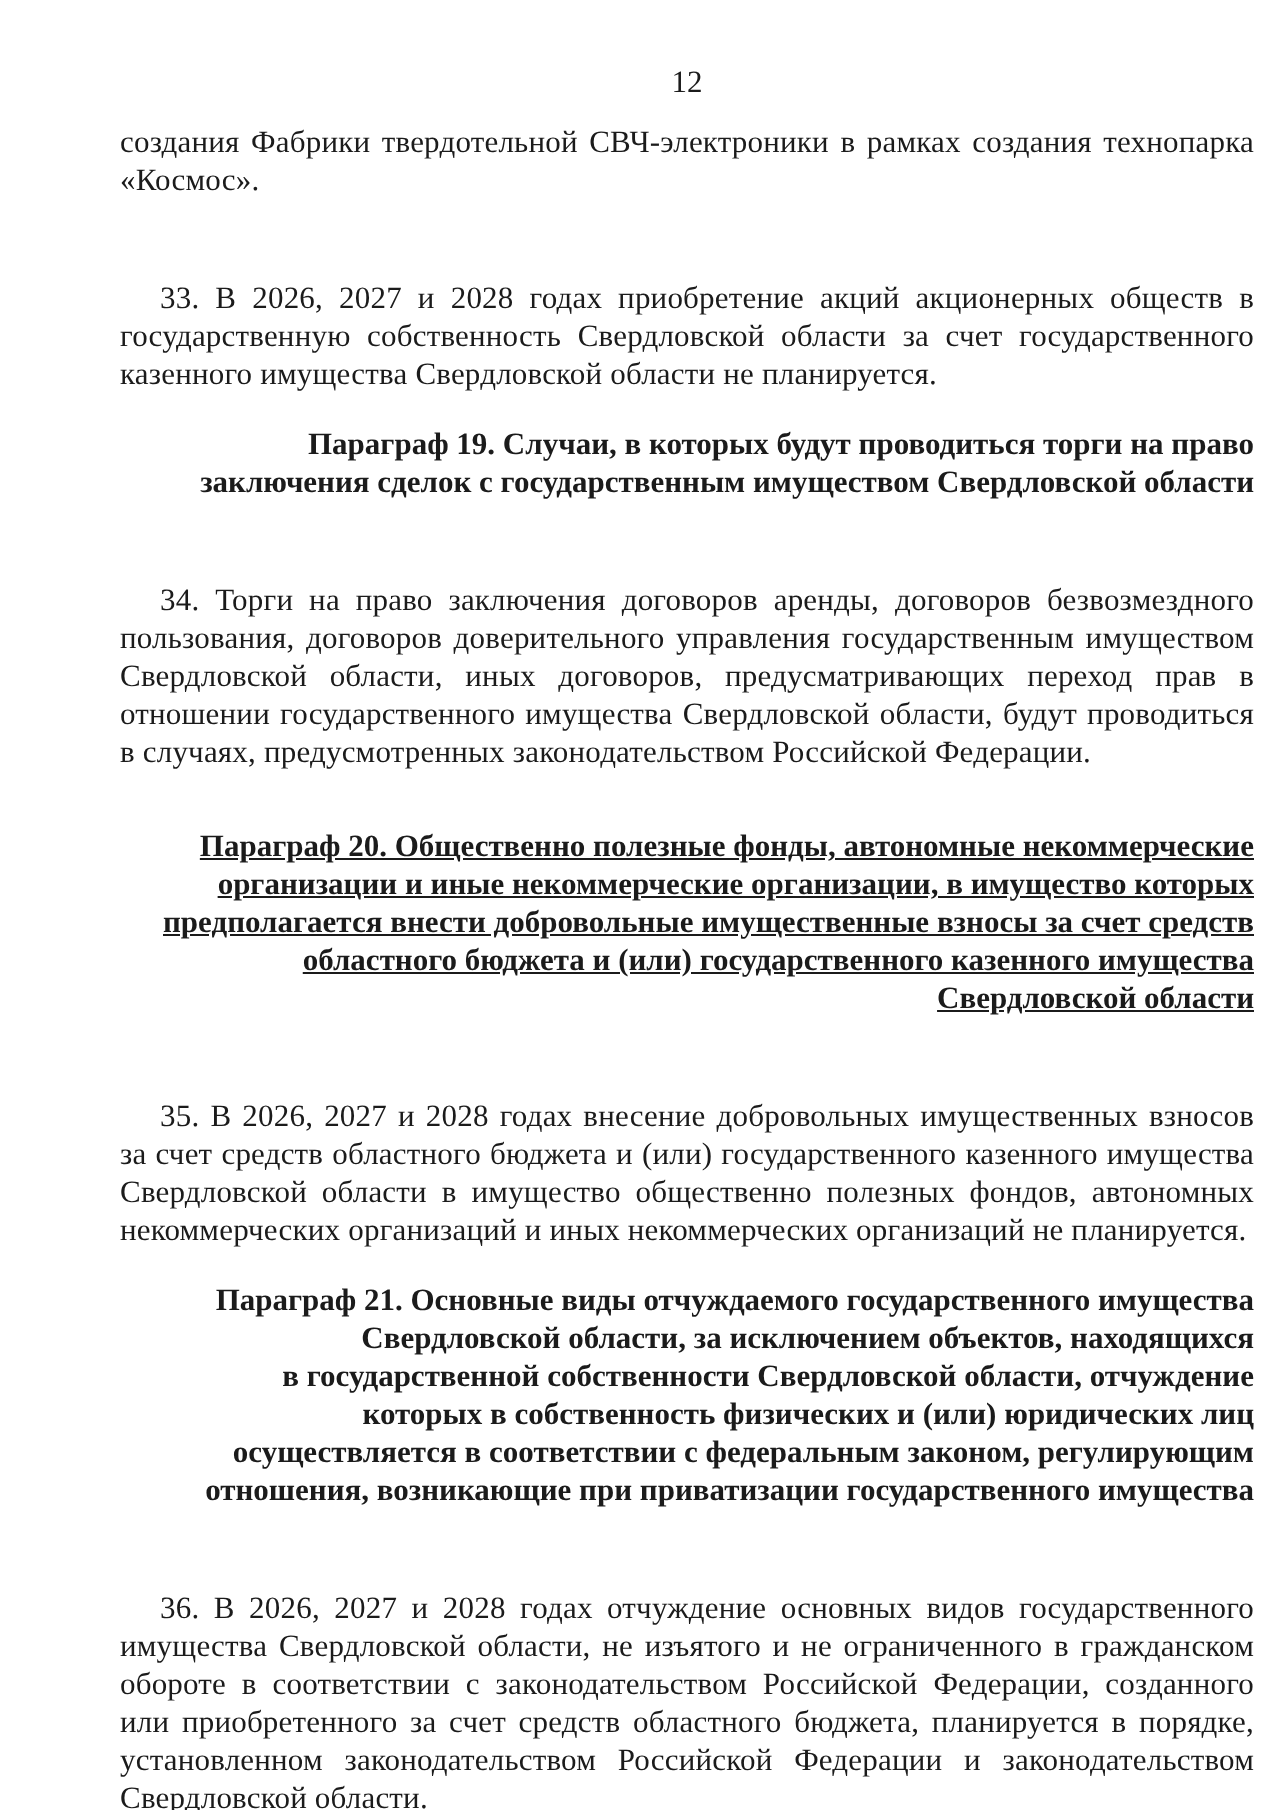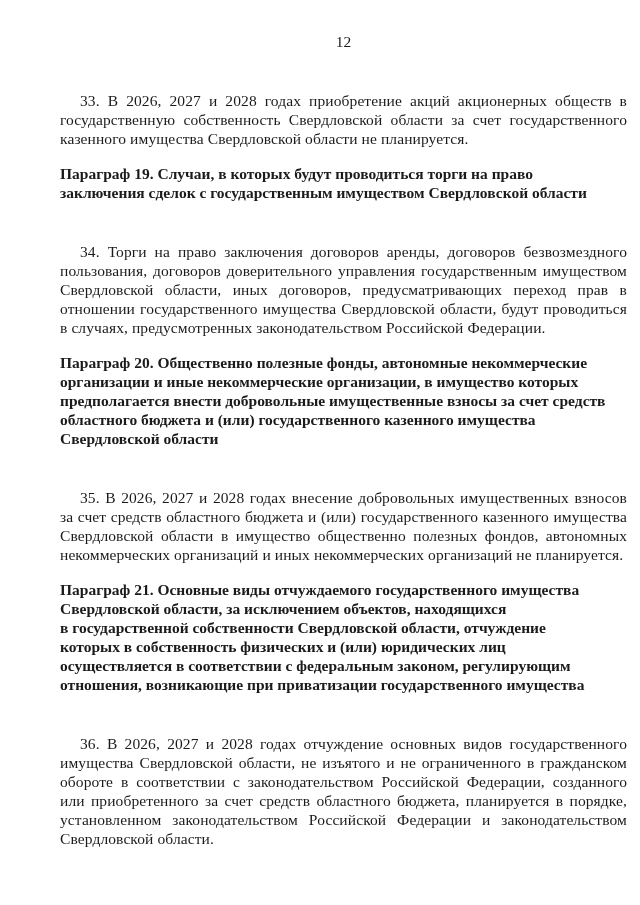--- a/index.html
+++ b/index.html
@@ -34,33 +34,34 @@
     letter-spacing: 0.1px;
   }
   p.body.indent {
     text-indent: 20px;
     margin-top: 40px;
   }
   h2.heading {
     font-size: 15.5px;
     line-height: 19px;
     font-weight: bold;
-    text-align: left;
+    text-align: right;
     margin: 16px 0 17px 0;
     white-space: pre-line; 
   }
-  h2.heading.tight-top { margin-top: 16px; }
+  h2.heading.tight-top { margin-top: 28px; text-decoration: underline; }
 </style>
 </head>
 <body>
 
 <div class="page">
 
   <div class="page-number">12</div>
 
+  <p class="body">создания Фабрики твердотельной СВЧ-электроники в рамках создания технопарка «Космос».</p>
 
   <p class="body indent">33. В 2026, 2027 и 2028 годах приобретение акций акционерных обществ в государственную собственность Свердловской области за счет государственного казенного имущества Свердловской области не планируется.</p>
 
   <h2 class="heading">Параграф 19. Случаи, в которых будут проводиться торги на право
 заключения сделок с государственным имуществом Свердловской области</h2>
 
   <p class="body indent">34. Торги на право заключения договоров аренды, договоров безвозмездного пользования, договоров доверительного управления государственным имуществом Свердловской области, иных договоров, предусматривающих переход прав в отношении государственного имущества Свердловской области, будут проводиться в случаях, предусмотренных законодательством Российской Федерации.</p>
 
   <h2 class="heading tight-top">Параграф 20. Общественно полезные фонды, автономные некоммерческие
 организации и иные некоммерческие организации, в имущество которых

